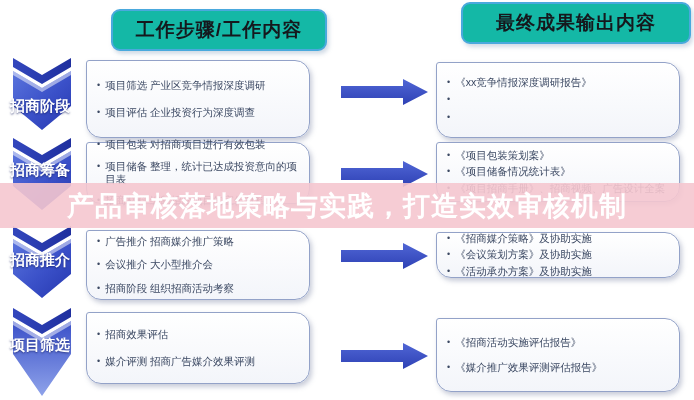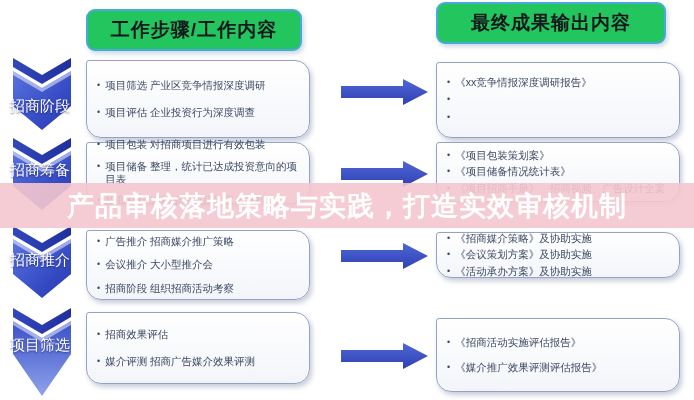--- a/index.html
+++ b/index.html
@@ -1,34 +1,35 @@
 <!DOCTYPE html>
 <html><head>
 <meta charset="utf-8">
 <style>
   html,body{margin:0;padding:0;background:#ffffff;}
   body{font-family:"Liberation Sans","DejaVu Sans",sans-serif;}
   .canvas{position:relative;width:694px;height:400px;background:#ffffff;overflow:hidden;}
 
   
   .col-header{
-    position:absolute;height:38px;background:#22c55e;
+    position:absolute;height:38px;background:#14b8a6;
     border:2.5px solid #49a9dd;border-radius:9px;
     display:flex;align-items:center;justify-content:center;
     font-size:19px;font-weight:700;color:#15181d;letter-spacing:1px;
     box-shadow:2px 3px 4px rgba(120,150,180,.35);
+    margin-left:25px;
   }
   .hdr-steps{left:86px;top:9px;width:212px;}
   .hdr-outputs{left:436px;top:2px;width:226px;}
 
   
   .chev{position:absolute;left:10px;width:64px;}
   .stage-label{
     position:absolute;left:6px;width:68px;text-align:center;
-    font-size:15px;font-weight:400;color:#ffffff;
+    font-size:15px;font-weight:700;color:#ffffff;
     text-shadow:0 1px 2px rgba(15,25,90,.65);white-space:nowrap;
   }
 
   
   .box{
     position:absolute;background:linear-gradient(180deg,#ffffff 0%,#f3f5fa 100%);
     border:1.5px solid #93a2c8;border-radius:3px 15px 15px 15px;
     box-shadow:2px 3px 5px rgba(110,120,155,.38);
     box-sizing:border-box;padding:4px 8px 4px 10px;
   }

